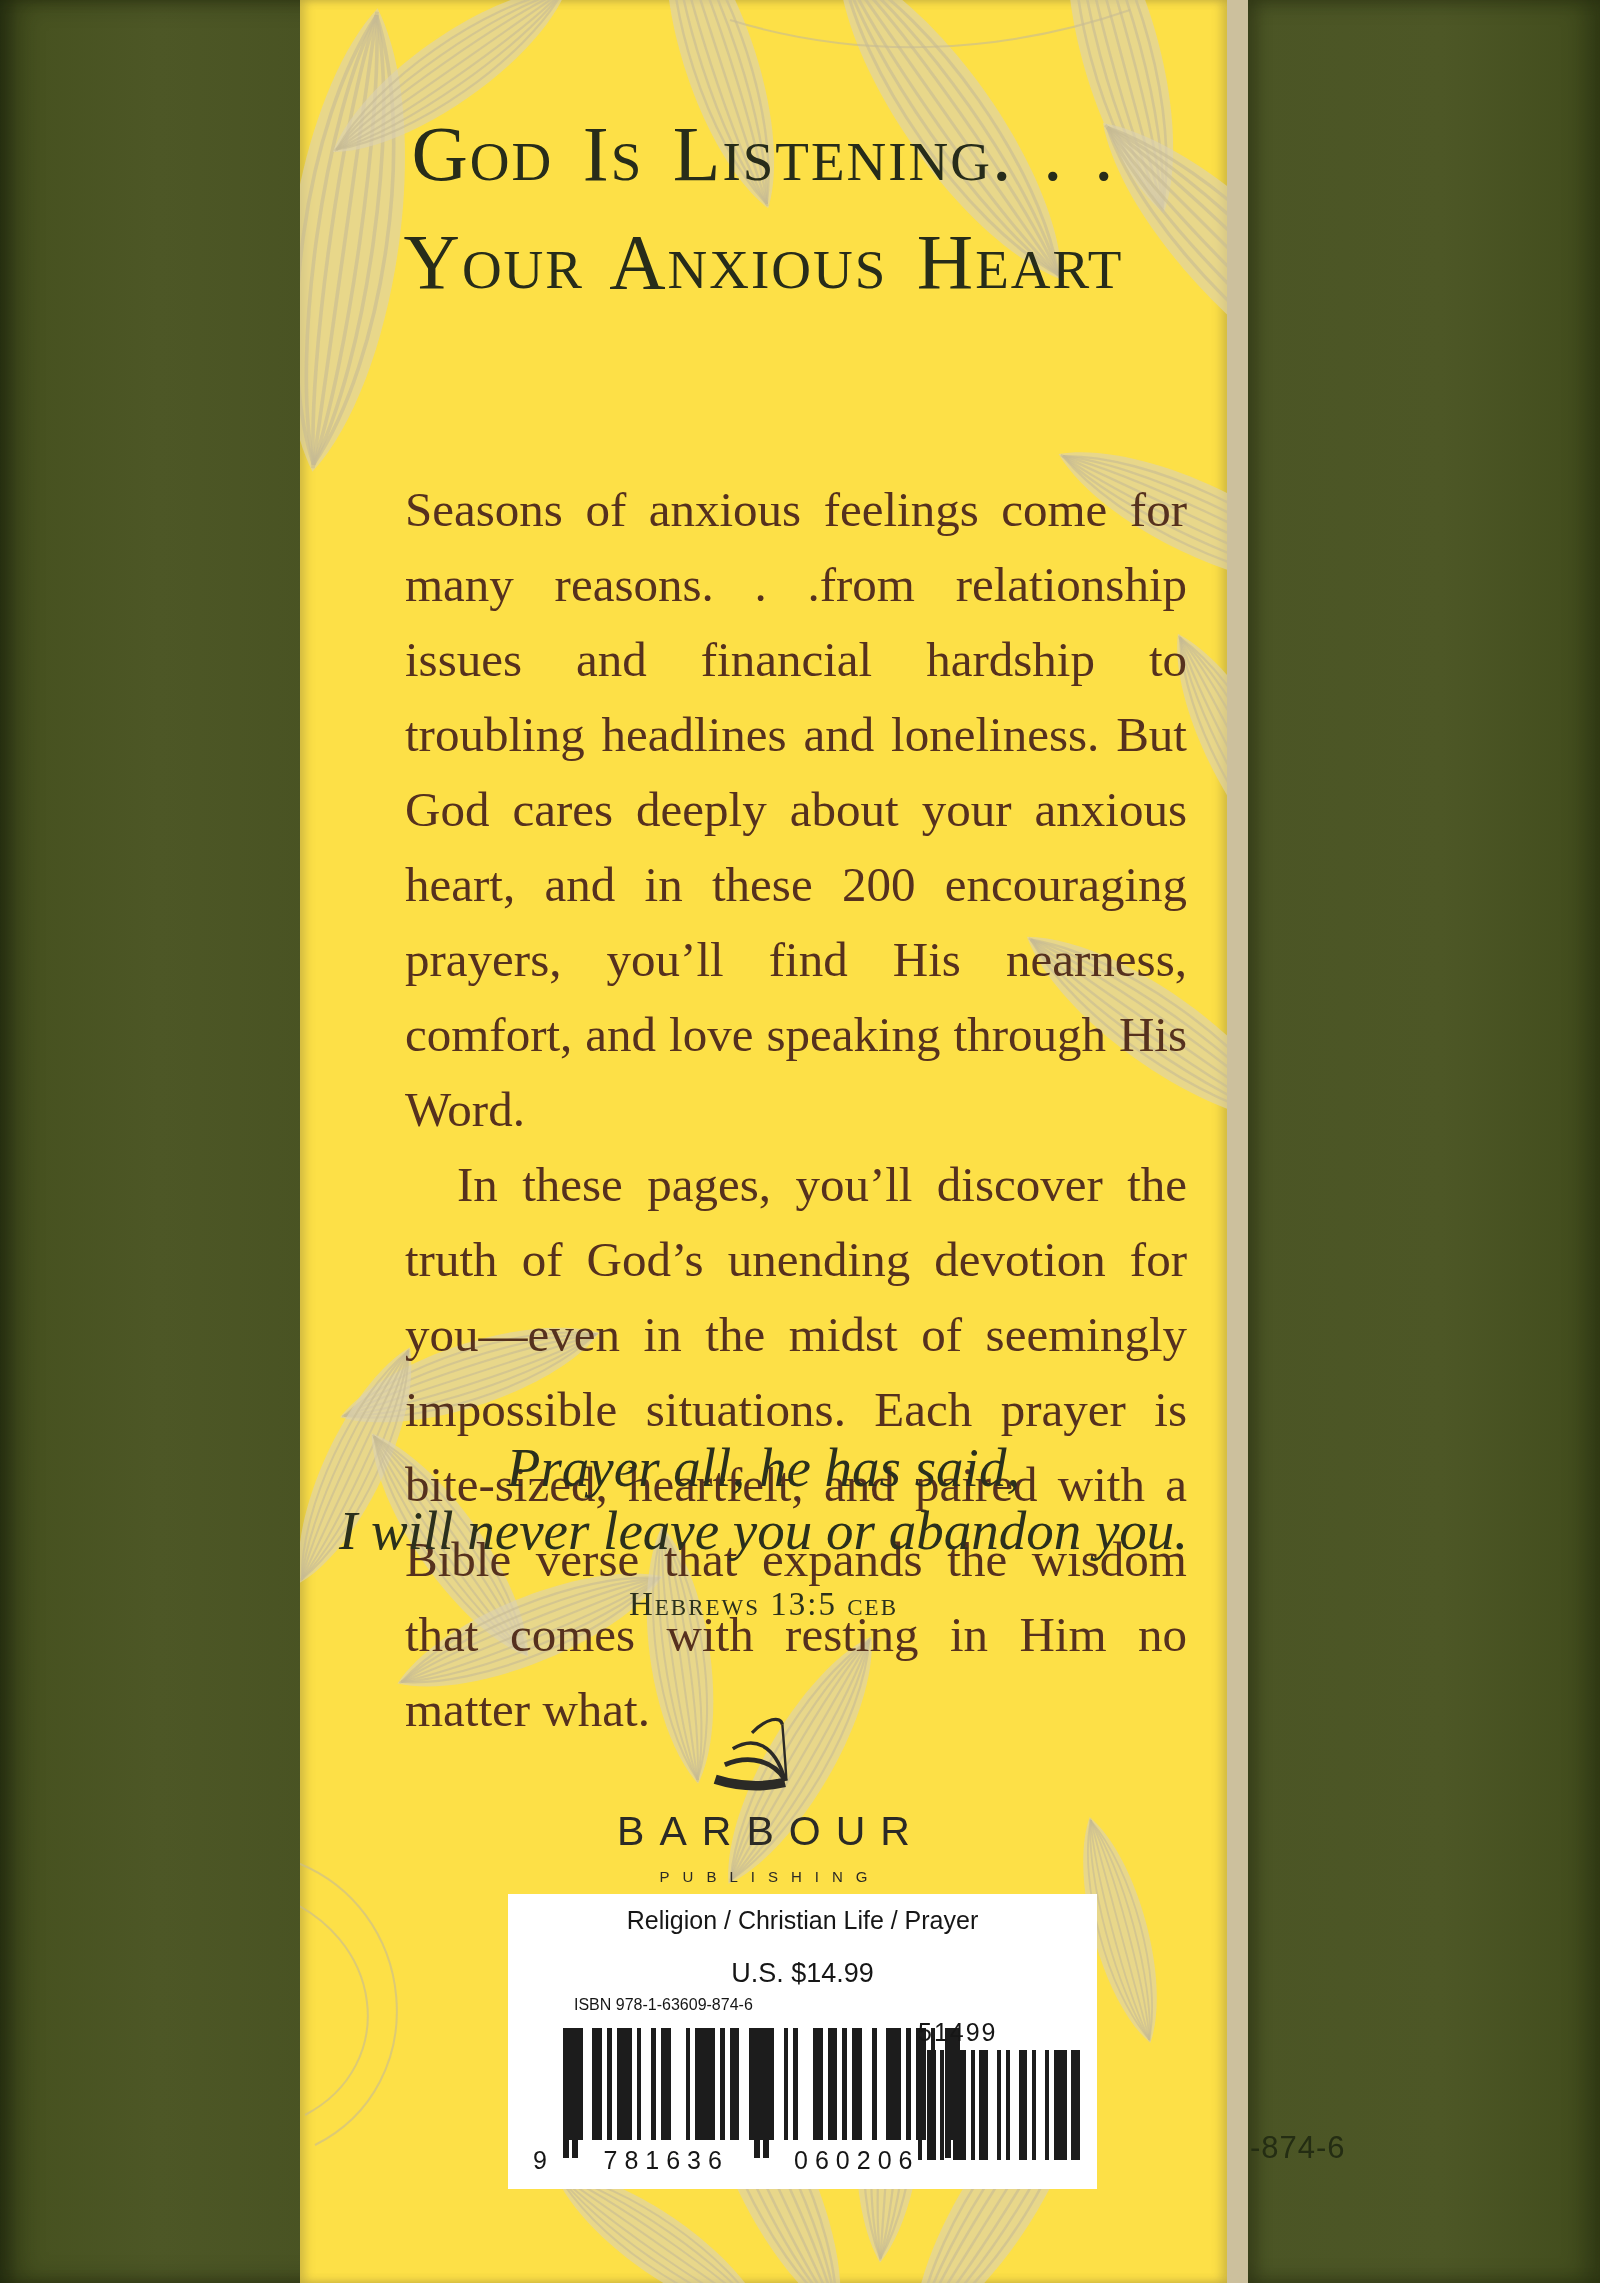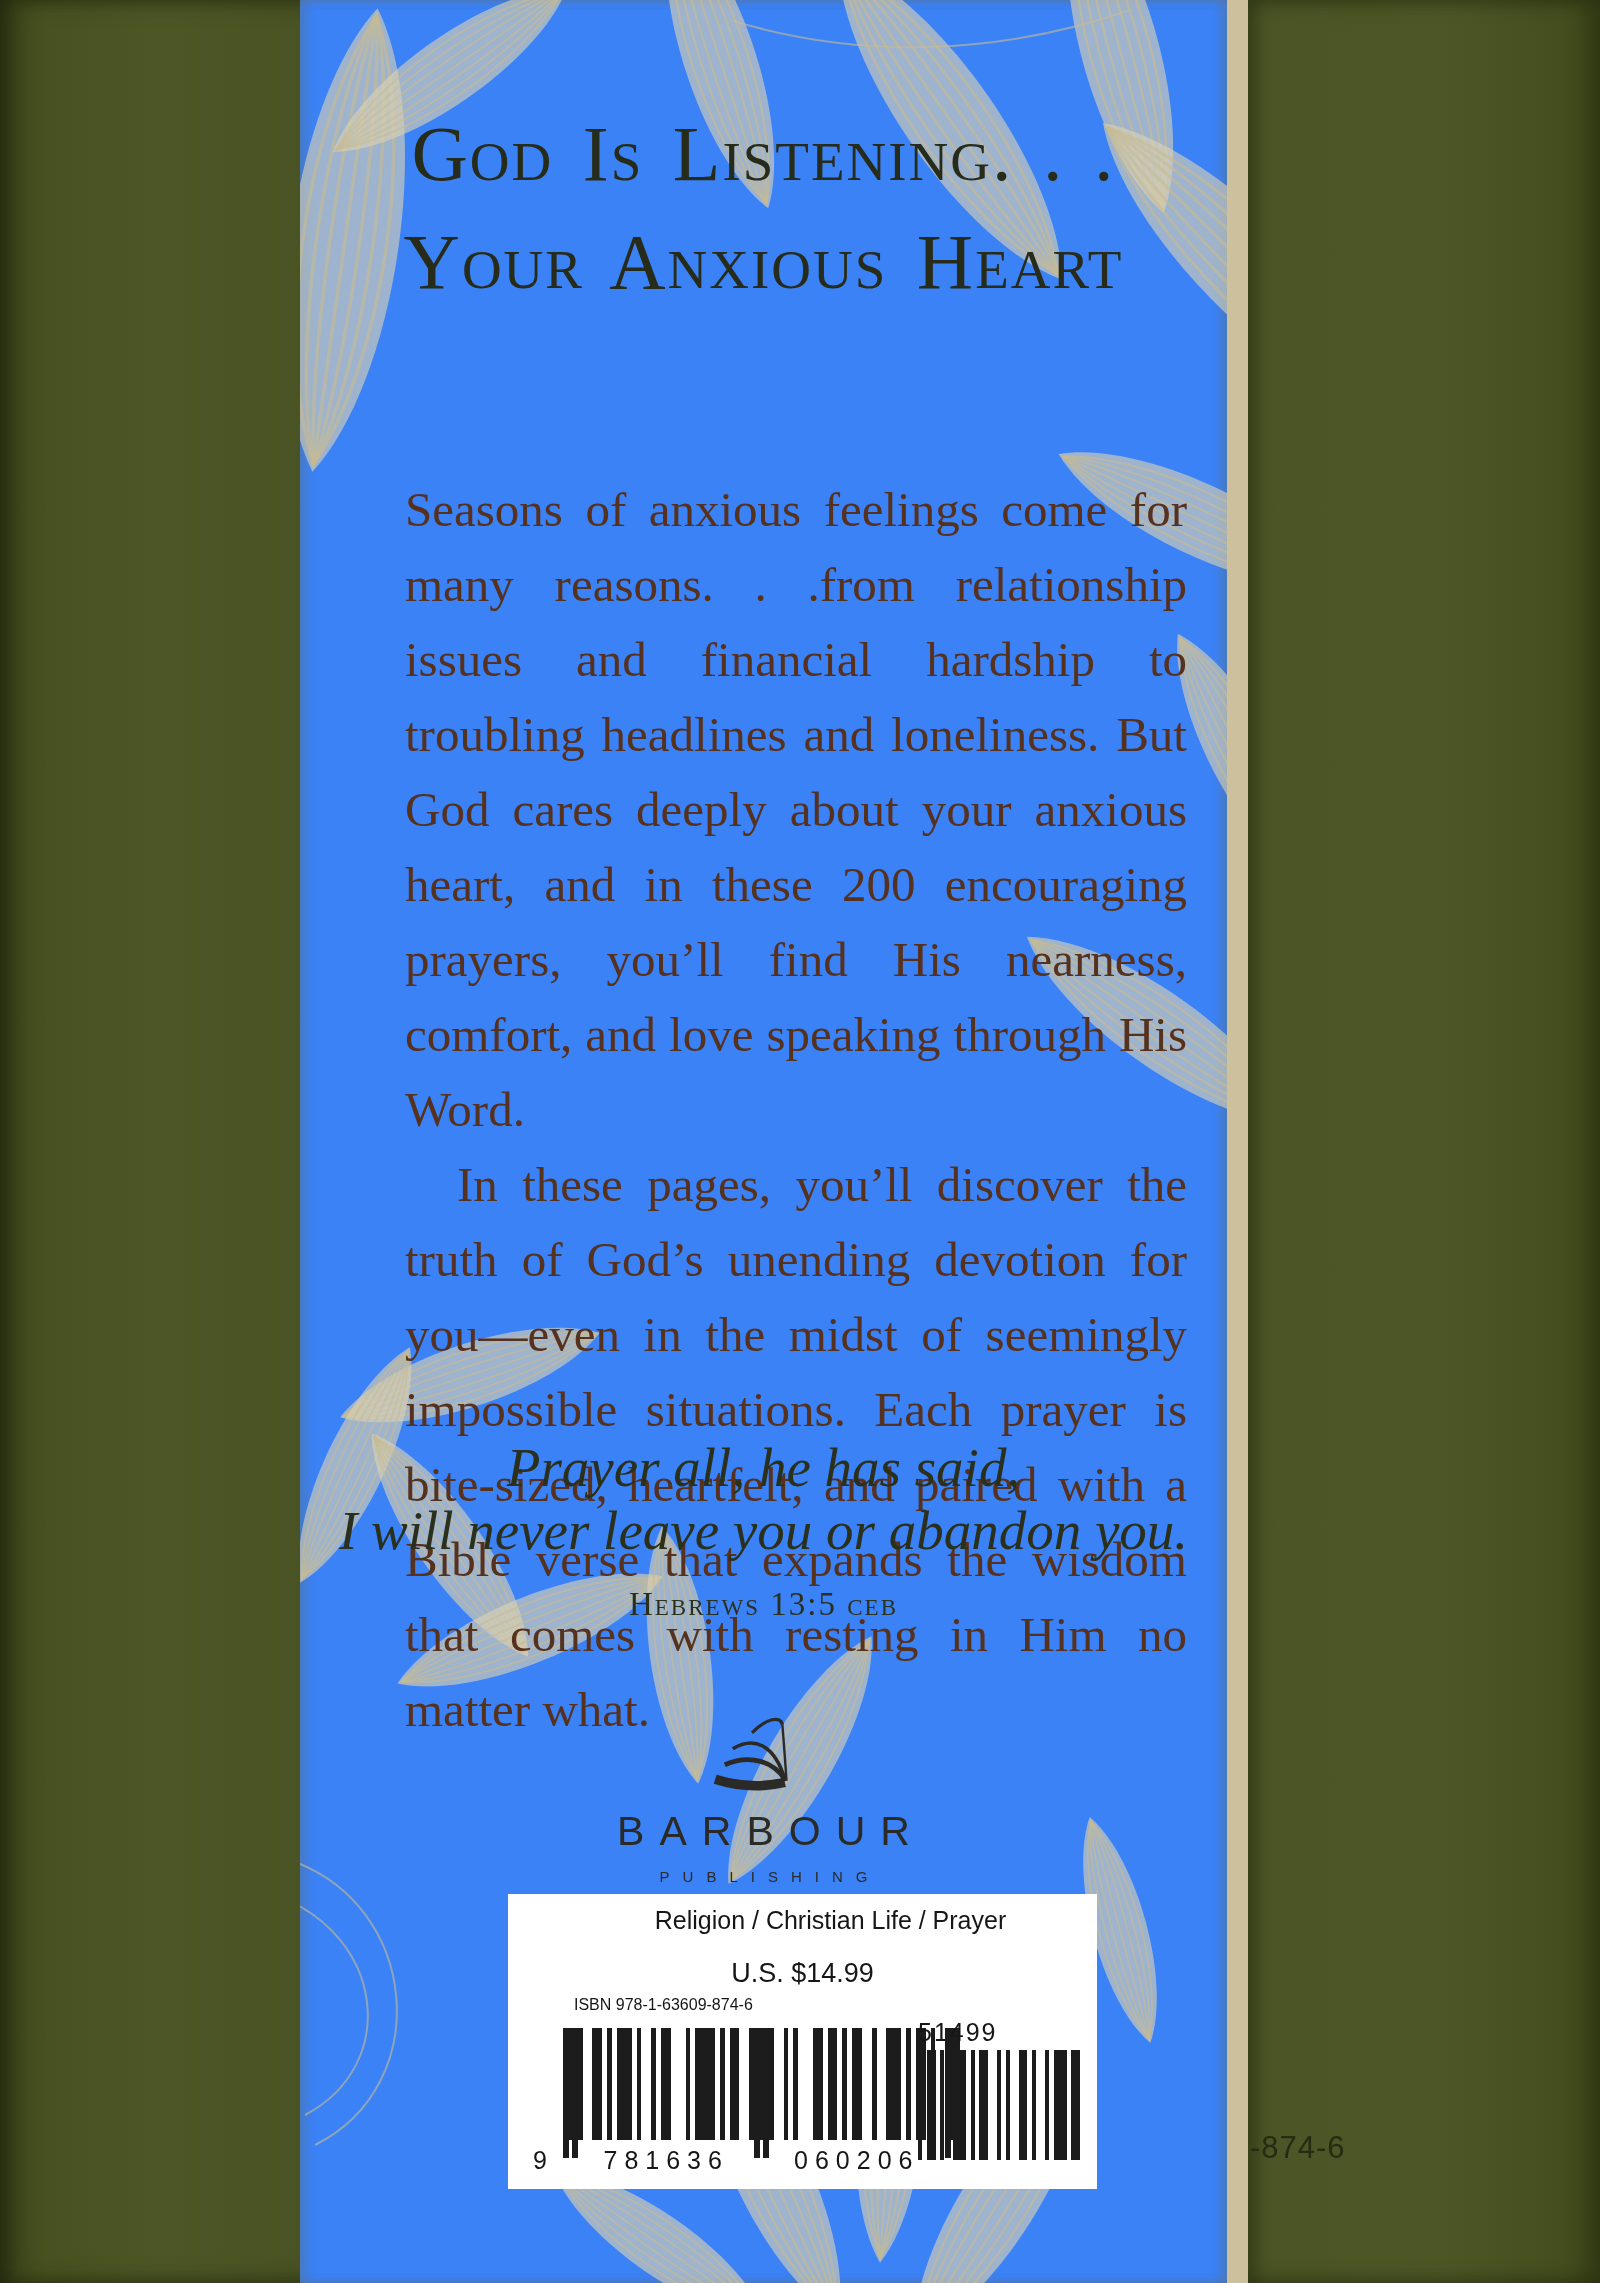--- a/index.html
+++ b/index.html
@@ -22,21 +22,21 @@
     box-shadow:inset 10px 0 14px rgba(25,30,8,.35), inset -14px 0 22px rgba(15,20,5,.35);
   }
   .edge-code{
     position:absolute;left:2px;top:2130px;
     font-family:"Liberation Sans",sans-serif;font-size:31px;color:#242d13;letter-spacing:1px;
   }
 
   
   .panel{
     position:absolute;left:300px;top:0;width:927px;height:2283px;
-    background:#3b82f6;overflow:hidden;
+    background:#fde047;overflow:hidden;
     box-shadow:inset 6px 0 10px rgba(110,100,55,.28), inset -6px 0 10px rgba(110,100,55,.28);
   }
   .leafbg{position:absolute;left:0;top:0;}
   .lf{fill:#dcd2b3;fill-opacity:.62;}
   .lv{fill:none;stroke:#c7ba95;stroke-width:2;stroke-opacity:.6;}
   .content{position:absolute;inset:0;}
 
   
   .title{
     position:absolute;top:100px;left:0;width:100%;text-align:center;
@@ -62,21 +62,21 @@
   .mark{width:120px;height:104px;display:inline-block;}
   .lg{fill:none;stroke:#2b2a26;}
   .pubname{font-family:"Liberation Sans",sans-serif;font-size:41px;letter-spacing:15px;margin-left:15px;margin-top:0;color:#2b2a26;}
   .pubsub{font-family:"Liberation Sans",sans-serif;font-size:15px;letter-spacing:13px;margin-left:13px;margin-top:13px;color:#2b2a26;}
 
   
   .barcode-box{
     position:absolute;left:208px;top:1894px;width:589px;height:295px;background:#ffffff;
     font-family:"Liberation Sans",sans-serif;color:#161616;
   }
-  .bc-cat{position:absolute;top:12px;left:0;width:100%;text-align:center;font-size:25px;padding-left:28px;}
+  .bc-cat{position:absolute;top:12px;left:0;width:100%;text-align:center;font-size:25px;}
   .bc-price{position:absolute;top:64px;left:0;width:100%;text-align:center;font-size:27px;}
   .bc-isbn{position:absolute;top:102px;left:66px;font-size:16px;}
   .main-bc{position:absolute;left:55px;top:134px;width:397px;height:150px;}
   .bars{position:absolute;left:0;top:0;width:100%;height:112px;}
   .bar{position:absolute;top:0;height:100%;background:#1c1c1c;}
   .guard{position:absolute;top:0;height:130px;width:1.5%;background:#1c1c1c;}
   .digits{position:absolute;top:116px;left:0;width:100%;height:36px;font-size:25px;}
   .d-left{position:absolute;left:-30px;top:2px;}
   .d-g1{position:absolute;left:4%;top:2px;width:44%;text-align:center;letter-spacing:7px;}
   .d-g2{position:absolute;left:52%;top:2px;width:44%;text-align:center;letter-spacing:7px;}

